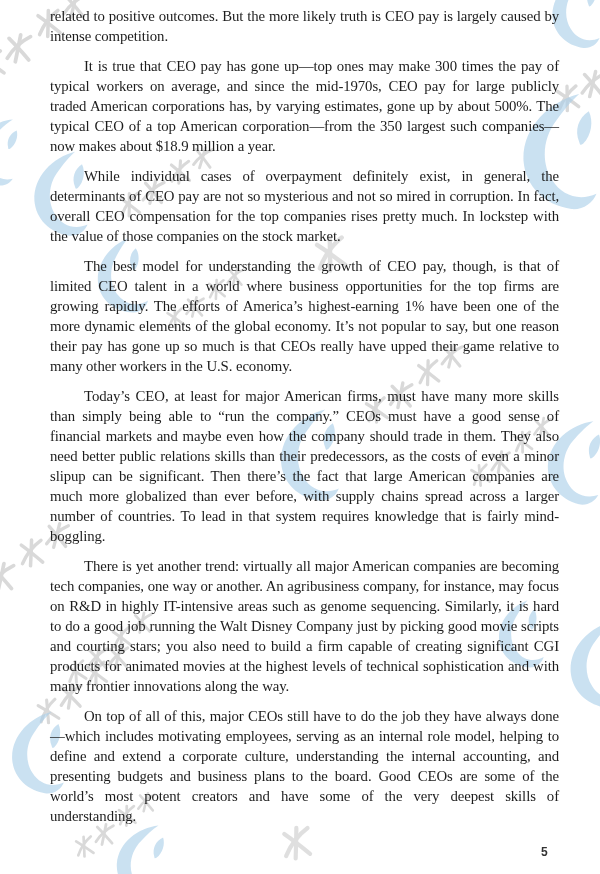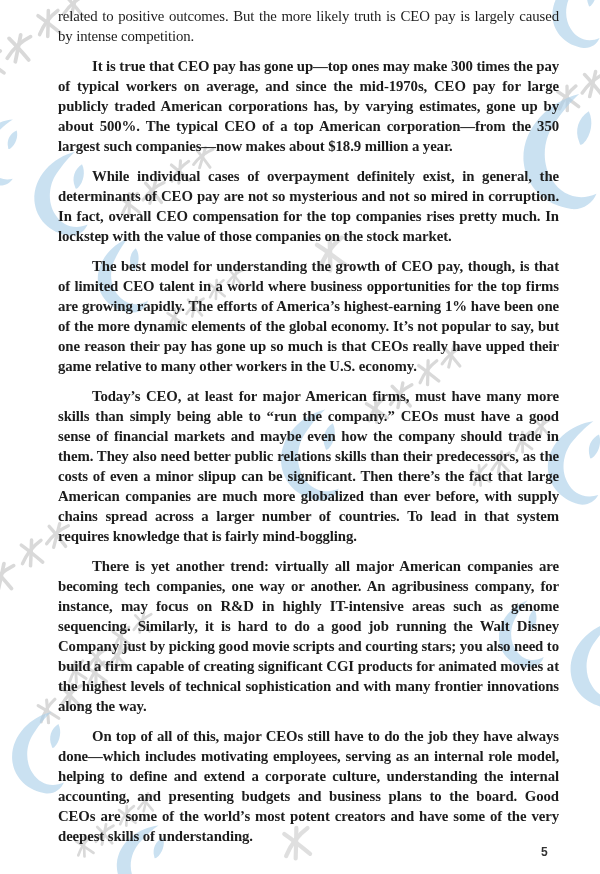--- a/index.html
+++ b/index.html
@@ -5,22 +5,22 @@
   html,body{margin:0;padding:0;background:#e8e8e8;}
   .page{
     position:relative;width:600px;height:874px;background:#ffffff;
     overflow:hidden;font-family:"Liberation Serif", serif;
   }
   .content{
     position:absolute;left:42px;top:6px;width:517px;
     color:#1c1c1c;font-size:14.8px;line-height:20px;
     text-align:justify;letter-spacing:-0.1px;
   }
-  .para{margin:0 0 10px 16px;}
-  .para.indent{text-indent:34px;font-weight:bold;}
+  .para{margin:0 0 10px 8px;}
+  .para.indent{text-indent:34px;}
   .page-number{
     position:absolute;left:541px;top:845px;
     font-family:"Liberation Sans", sans-serif;font-size:12px;
     font-weight:700;color:#333333;
   }
   
   .wm-layer{position:absolute;inset:0;pointer-events:none;}
   .wm{position:absolute;overflow:visible;}
   .wm-l{fill:var(--wm-blue,#abcfe9);opacity:0.62;}
   .wm-t{stroke:var(--wm-gray,#c6c6c6);fill:none;opacity:0.66;}

